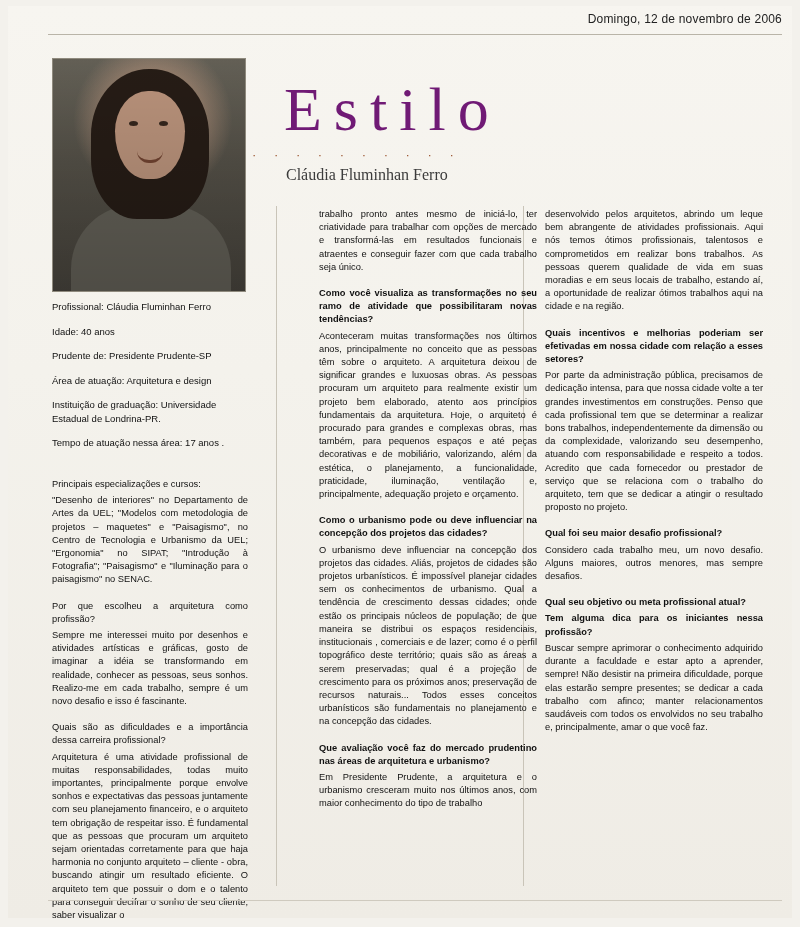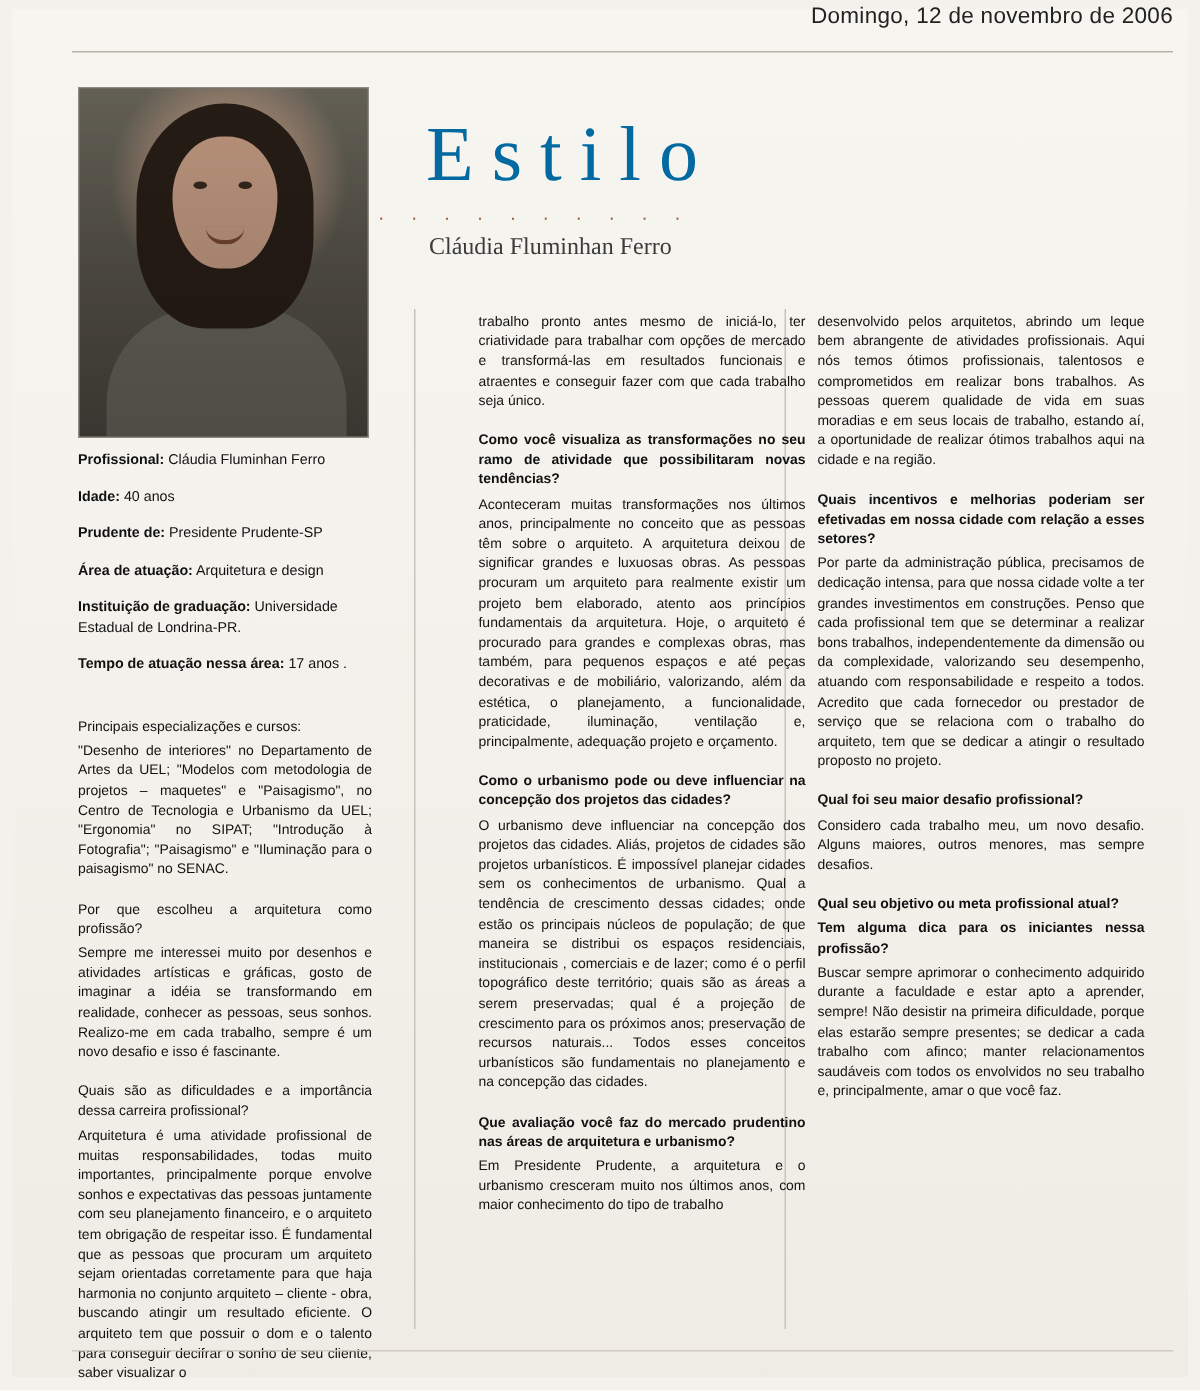--- a/index.html
+++ b/index.html
@@ -26,22 +26,22 @@
     position: absolute;
     left: 8px;
     top: 6px;
     width: 784px;
     height: 912px;
     background: linear-gradient(180deg,#f7f5f0 0%,#f4f2ec 40%,#efece5 100%);
   }
   .dateline {
     position: absolute;
     right: 18px;
-    top: 2px;
-    font-size: 15px;
+    top: 12px;
+    font-size: 12px;
     color: #222;
     letter-spacing: 0.2px;
     white-space: nowrap;
   }
   .rule-top {
     position: absolute;
     left: 48px;
     right: 18px;
     top: 34px;
     height: 1px;
@@ -51,23 +51,23 @@
   
   .masthead {
     position: absolute;
     left: 252px;
     top: 78px;
     width: 520px;
     text-align: center;
   }
   .masthead .title {
     font-family: "Liberation Serif", serif;
-    font-size: 52px;
+    font-size: 62px;
     letter-spacing: 12px;
-    color: #0369a1;
+    color: #701a75;
     line-height: 1;
     text-align: left;
     padding-left: 32px;
   }
   .dots {
     margin: 12px 0 4px 0;
     text-align: left;
     padding-left: 0px;
     letter-spacing: 7px;
     color: #9b5530;
@@ -155,21 +155,21 @@
   .facts {
     position: absolute;
     left: 52px;
     top: 300px;
     width: 196px;
     font-size: 9.5px;
     line-height: 13.5px;
     color: #111;
   }
   .facts .row { margin-bottom: 11px; }
-  .facts b { font-weight: bold; }
+  .facts b { font-weight: normal; }
 
   .qa-left {
     position: absolute;
     left: 52px;
     top: 478px;
     width: 196px;
     font-size: 9.3px;
     line-height: 13.2px;
     text-align: justify;
     color: #111;

